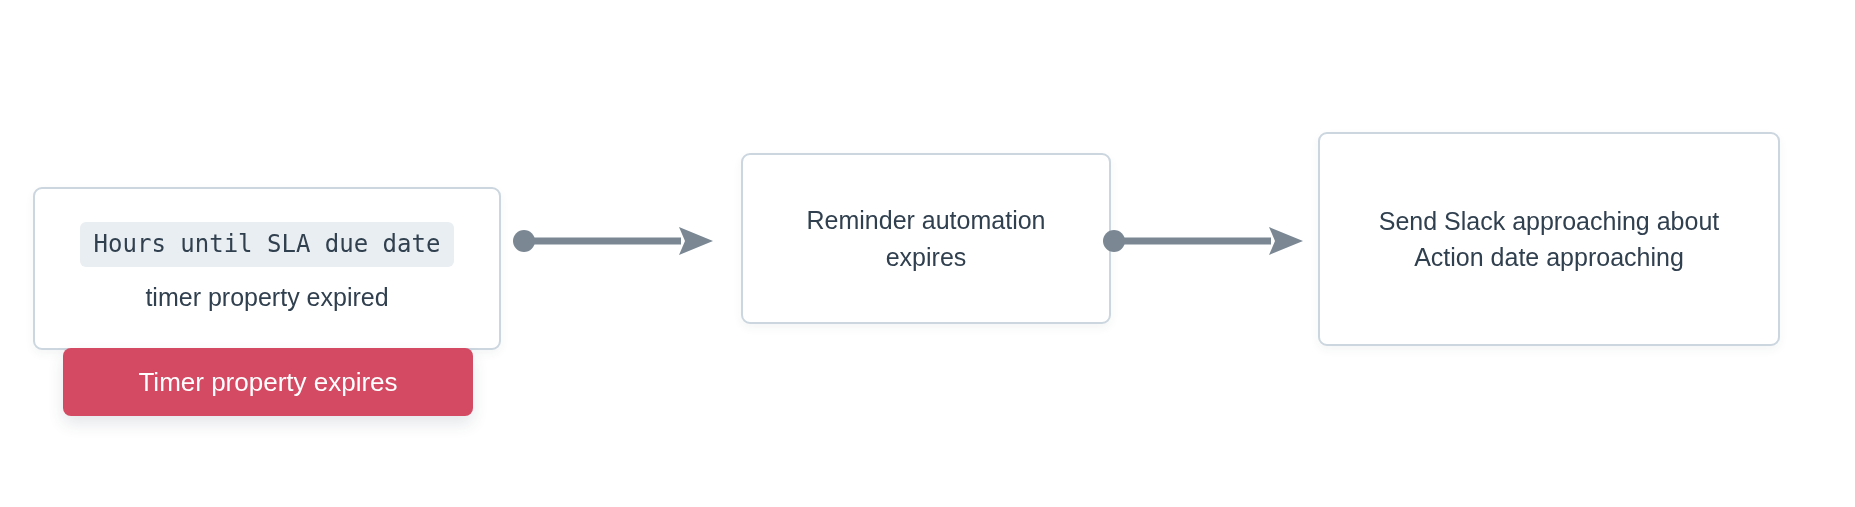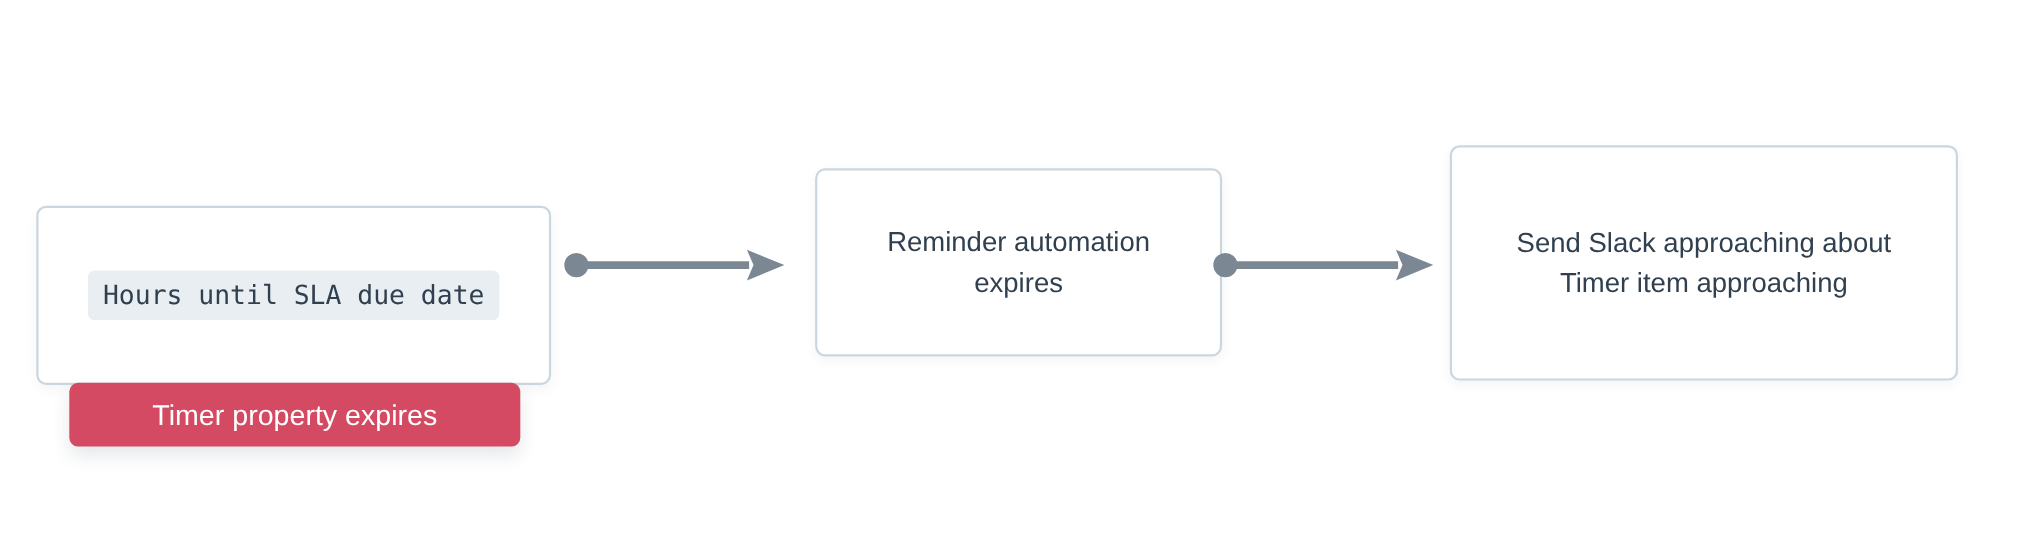--- a/index.html
+++ b/index.html
@@ -55,40 +55,41 @@
   }
   .connector {
     position: absolute;
     display: block;
   }
   .connector-1 { left: 503px; top: 223px; }
   .connector-2 { left: 1093px; top: 223px; }
   .badge {
     position: absolute;
     left: 63px; top: 348px;
-    width: 410px; height: 58px;
+    width: 410px; height: 68px;
     background: #d54a63;
     border-radius: 8px;
     box-shadow: 0 8px 16px rgba(40, 60, 80, 0.12);
     color: #ffffff;
     font-size: 26px;
     font-weight: 500;
     display: flex;
     align-items: center;
     justify-content: center;
     text-align: center;
   }
 </style>
 </head>
 <body>
 
 <div class="canvas">
 
   <div class="node node-trigger">
     <span class="code-chip">Hours until SLA due date</span>
+    <span class="node-label">timer property expired</span>
   </div>
 
   <svg class="connector connector-1" width="214" height="36" viewBox="0 0 214 36">
     <circle cx="21" cy="18" r="11" fill="#7b8894"></circle>
     <line x1="21" y1="18" x2="178" y2="18" stroke="#7b8894" stroke-width="7"></line>
     <polygon points="176,4 210,18 176,32 182,18" fill="#7b8894"></polygon>
   </svg>
 
   <div class="node node-automation">
     <span>Reminder automation</span>
@@ -96,18 +97,18 @@
   </div>
 
   <svg class="connector connector-2" width="214" height="36" viewBox="0 0 214 36">
     <circle cx="21" cy="18" r="11" fill="#7b8894"></circle>
     <line x1="21" y1="18" x2="178" y2="18" stroke="#7b8894" stroke-width="7"></line>
     <polygon points="176,4 210,18 176,32 182,18" fill="#7b8894"></polygon>
   </svg>
 
   <div class="node node-action">
     <span>Send Slack approaching about</span>
-    <span>Timer item approaching</span>
+    <span>Action date approaching</span>
   </div>
 
   <div class="badge">Timer property expires</div>
 
 </div>
 
 </body></html>

